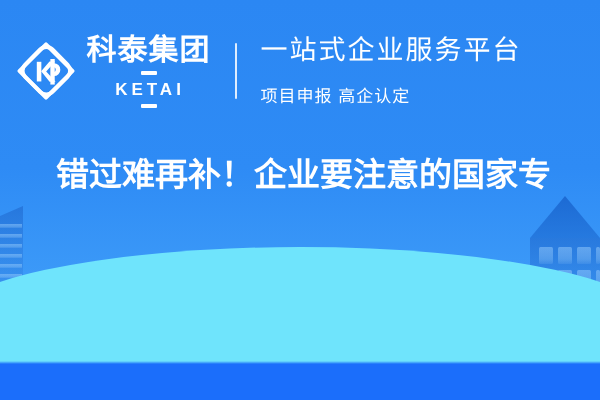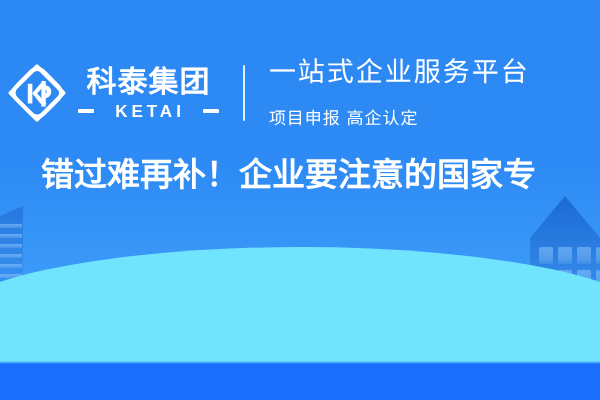--- a/index.html
+++ b/index.html
@@ -53,21 +53,21 @@
     width: 720px;
     height: 300px;
     border-radius: 50% 50% 0 0 / 26% 26% 0 0;
     background: linear-gradient(180deg, #6FE4FC 0%, #6FE4FC 38%, rgba(111,228,252,0) 39%);
   }
 
   
   .header {
     position: absolute;
     left: 0;
-    top: 54px;
+    top: 32px;
     width: 536px;
     height: 78px;
     display: flex;
     align-items: center;
     justify-content: center;
   }
   .logo-block {
     display: flex;
     align-items: center;
     gap: 10px;
@@ -86,22 +86,23 @@
   .logo-cn {
     font-size: 30px;
     font-weight: 700;
     color: #ffffff;
     letter-spacing: 1px;
     white-space: nowrap;
   }
   .logo-en-row {
     display: flex;
     align-items: center;
-    gap: 18px;
+    gap: 6px;
     margin-top: 6px;
+    flex-direction: column;
   }
   .logo-dash {
     display: block;
     width: 16px;
     height: 4px;
     background: #ffffff;
     border-radius: 1px;
   }
   .logo-en {
     font-size: 17px;
@@ -138,21 +139,21 @@
     color: #ffffff;
     letter-spacing: 1px;
     margin-top: 23px;
     line-height: 1.1;
     white-space: nowrap;
   }
 
   
   .headline {
     position: absolute;
-    left: 41px;
+    left: 56px;
     top: 152px;
     width: 510px;
   }
   .headline-line {
     font-size: 33px;
     font-weight: 700;
     color: #ffffff;
     letter-spacing: 0px;
     line-height: 46px;
     white-space: nowrap;

